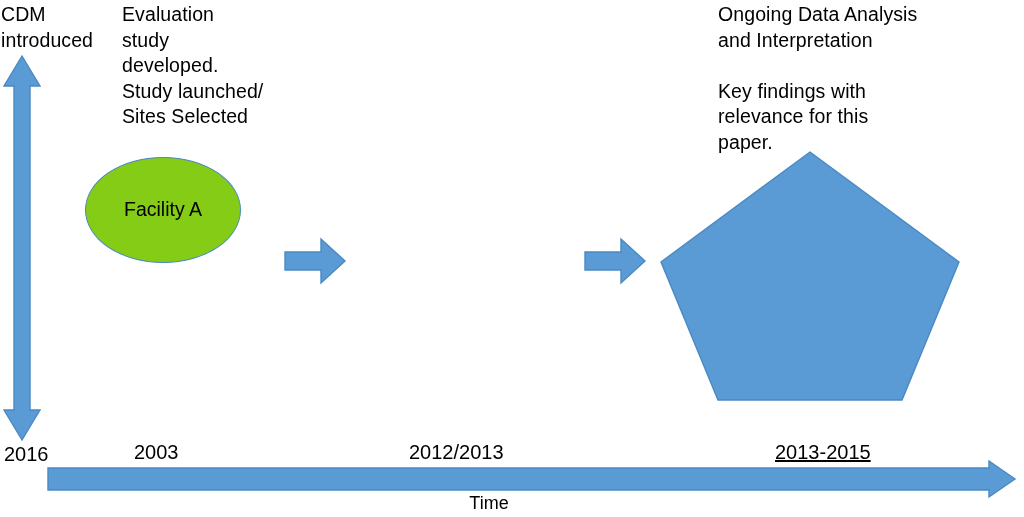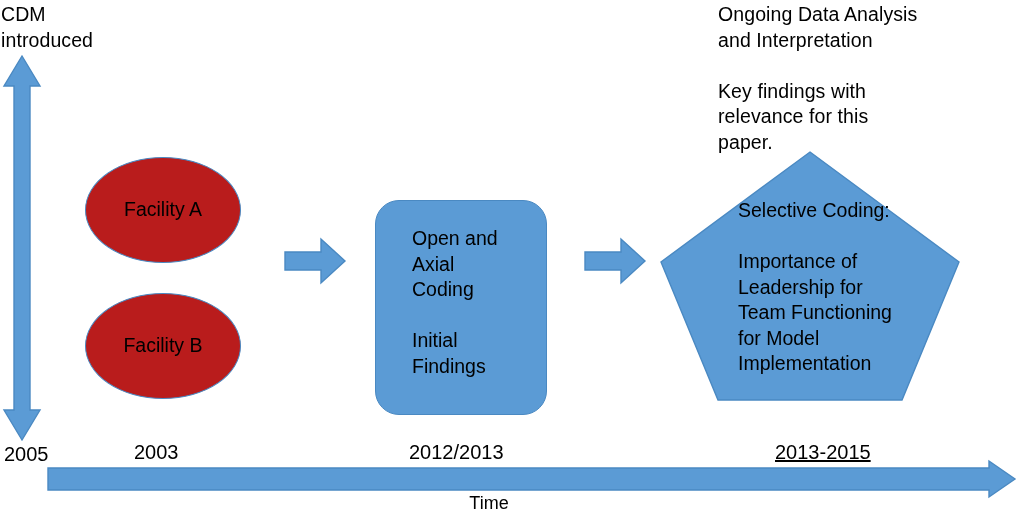--- a/index.html
+++ b/index.html
@@ -41,21 +41,21 @@
   }
   .axis-title {
     font-size: 18px;
     line-height: 22px;
     color: #000000;
   }
 
   
   .ellipse {
     border-radius: 50%;
-    background: #b91c1c;
+    background: #84cc16;
     border: 1.4px solid #4A89C2;
     box-sizing: border-box;
     display: flex;
     align-items: center;
     justify-content: center;
   }
   .ellipse .shape-label { text-align: center; }
 
   .roundrect {
     background: #5B9BD5;
@@ -73,72 +73,59 @@
 
   <div class="abs" style="left:0px; top:52px; width:48px; height:392px;">
     <svg class="shape" width="48" height="392" viewBox="0 0 48 392">
       <polygon points="22,4 40,34 30,34 30,358 40,358 22,388 4,358 14,358 14,34 4,34" fill="#5B9BD5" stroke="#4A89C2" stroke-width="1.4"></polygon>
     </svg>
   </div>
 
   <div class="abs caption" style="left:1px; top:2px; width:115px;">CDM
 introduced</div>
 
+  <div class="abs caption" style="left:122px; top:2px; width:180px;">Evaluation
+study
+developed.
+Study launched/
+Sites Selected</div>
 
   <div class="abs ellipse" style="left:85px; top:157px; width:156px; height:106px;">
     <span class="shape-label">Facility A</span>
   </div>
 
-  <div class="abs ellipse" style="left:85px; top:293px; width:156px; height:106px;">
-    <span class="shape-label">Facility B</span>
-  </div>
 
   <div class="abs" style="left:283px; top:236px; width:64px; height:50px;">
     <svg class="shape" width="64" height="50" viewBox="0 0 64 50">
       <polygon points="2,16 38,16 38,3 62,25 38,47 38,34 2,34" fill="#5B9BD5" stroke="#4A89C2" stroke-width="1.4"></polygon>
     </svg>
   </div>
 
 
-  <div class="abs roundrect" style="left:375px; top:200px; width:172px; height:215px;">
-    <div class="shape-label" style="position:absolute; left:36px; top:25px; width:130px;">Open and
-Axial
-Coding
-
-Initial
-Findings</div>
-  </div>
 
   <div class="abs" style="left:583px; top:236px; width:64px; height:50px;">
     <svg class="shape" width="64" height="50" viewBox="0 0 64 50">
       <polygon points="2,16 38,16 38,3 62,25 38,47 38,34 2,34" fill="#5B9BD5" stroke="#4A89C2" stroke-width="1.4"></polygon>
     </svg>
   </div>
 
   <div class="abs caption" style="left:718px; top:2px; width:250px;">Ongoing Data Analysis
 and Interpretation
 
 Key findings with
 relevance for this
 paper.</div>
 
   <div class="abs" style="left:658px; top:150px; width:304px; height:252px;">
     <svg class="shape" width="304" height="252" viewBox="0 0 304 252">
       <polygon points="152,2 301,112 244,250 60,250 3,112" fill="#5B9BD5" stroke="#4A89C2" stroke-width="1.4"></polygon>
     </svg>
-    <div class="shape-label" style="position:absolute; left:80px; top:48px; width:215px;">Selective Coding:
-
-Importance of
-Leadership for
-Team Functioning
-for Model
-Implementation</div>
   </div>
 
-  <div class="abs year-label" style="left:4px; top:443px;">2005</div>
+  <div class="abs year-label" style="left:4px; top:443px;">2016</div>
 
   <div class="abs year-label" style="left:134px; top:441px;">2003</div>
 
   <div class="abs year-label" style="left:409px; top:441px;text-align:center;">2012/2013</div>
 
   <div class="abs year-label" style="left:775px; top:441px;text-decoration:underline;">2013-2015</div>
 
   <div class="abs" style="left:46px; top:460px; width:972px; height:38px;">
     <svg class="shape" width="972" height="38" viewBox="0 0 972 38">
       <polygon points="2,8 943,8 943,1 969,19 943,37 943,30 2,30" fill="#5B9BD5" stroke="#4A89C2" stroke-width="1.4"></polygon>

